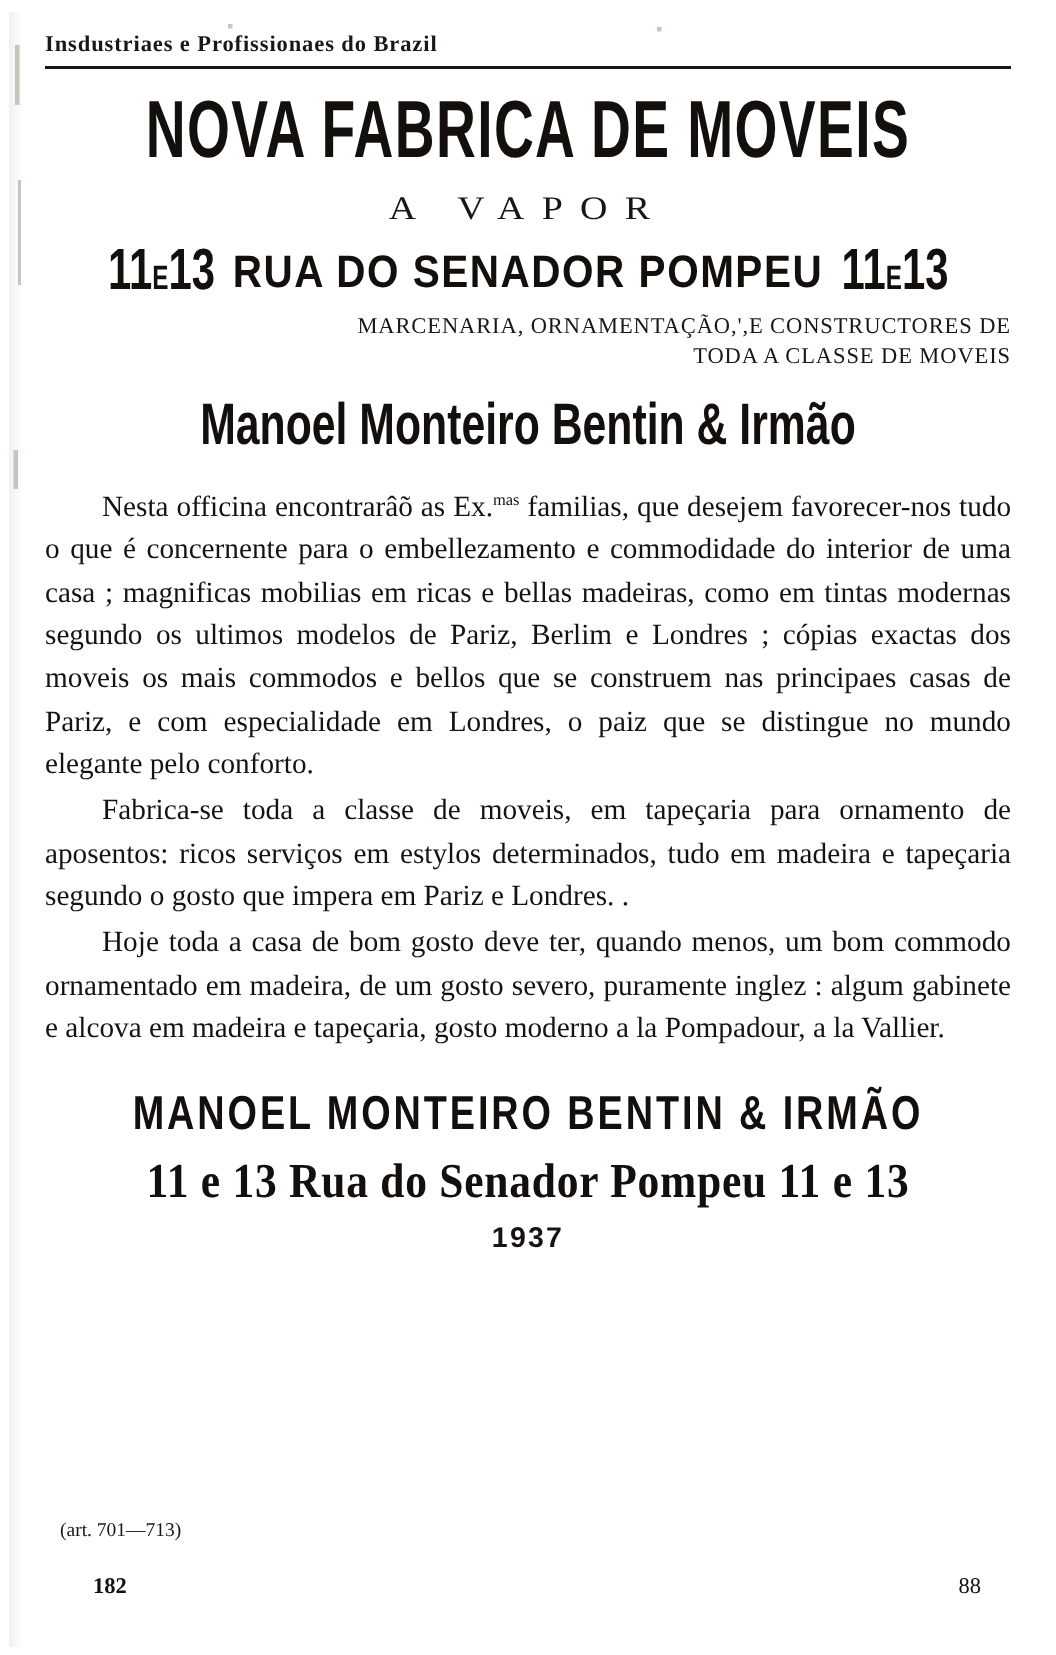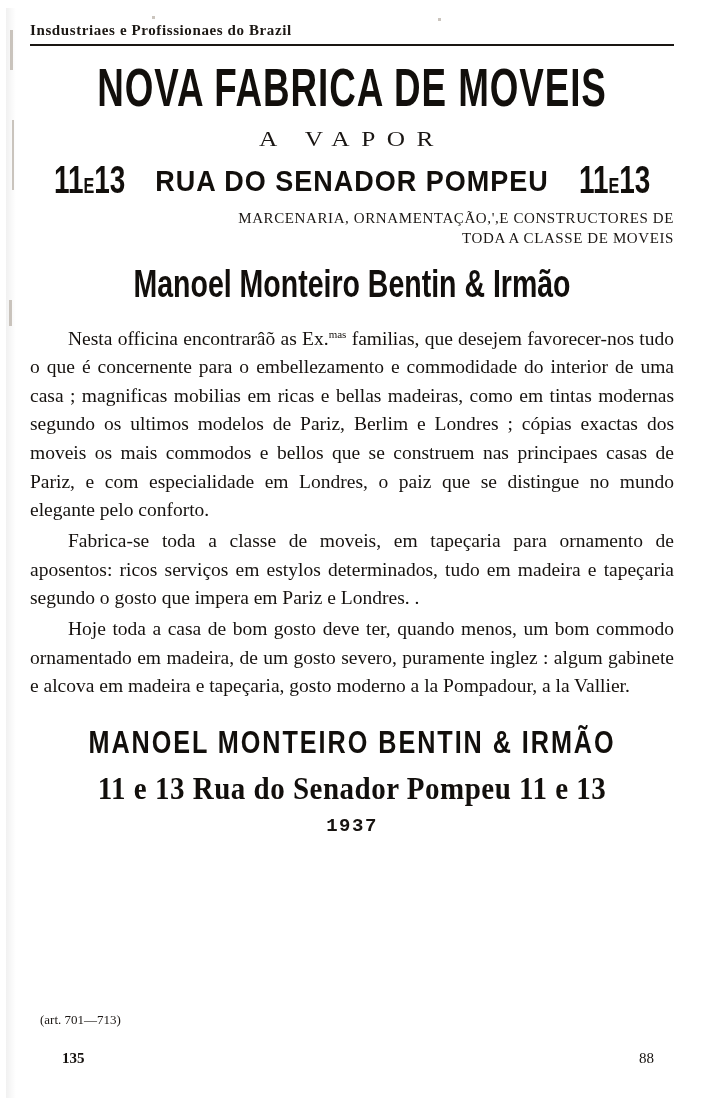--- a/index.html
+++ b/index.html
@@ -81,21 +81,21 @@
     letter-spacing: 10px;
     transform: scaleX(1.15);
     margin: 14px 0 10px 0;
     color: #1a1613;
   }
 
   .street-line {
     display: flex;
     align-items: baseline;
     justify-content: center;
-    gap: 26px;
+    gap: 8px;
     margin: 8px 0 10px 0;
   }
   .numblock {
     font-family: "Liberation Sans", sans-serif;
     font-weight: bold;
     font-size: 31px;
     transform: scaleY(1.25) scaleX(0.9);
     letter-spacing: 0px;
     white-space: nowrap;
     color: #120f0c;
@@ -175,21 +175,21 @@
     text-align: center;
     font-family: "Liberation Serif", serif;
     font-weight: bold;
     font-size: 17px;
     letter-spacing: 1.2px;
     margin: 8px 0 4px 0;
     color: #171310;
   }
   .footer-year {
     text-align: center;
-    font-family: Liberation Mono, monospace;
+    font-family: Liberation Sans, sans-serif;
     font-weight: bold;
     font-size: 19px;
     letter-spacing: 1.5px;
     margin: 6px 0 0 0;
     color: #171310;
   }
 
   .art-ref {
     position: absolute;
     left: 40px;
@@ -260,16 +260,16 @@
       <p>Hoje toda a casa de bom gosto  deve ter, quando menos, um bom commodo  ornamentado  em  madeira,  de um  gosto severo, puramente inglez : algum gabinete e alcova em madeira e tapeçaria, gosto moderno a la Pompadour, a la Vallier.</p>
     </div>
 
     <div class="footer-firm">MANOEL  MONTEIRO  BENTIN  &amp;  IRMÃO</div>
     <div class="footer-address">11 e 13    Rua do Senador Pompeu    11 e 13</div>
     <div class="footer-year">1937</div>
 
   </div>
 
   <div class="art-ref">(art. 701—713)</div>
-  <div class="folio-left">135</div>
+  <div class="folio-left">182</div>
   <div class="folio-right">88</div>
 
 </div>
 
 </body></html>

